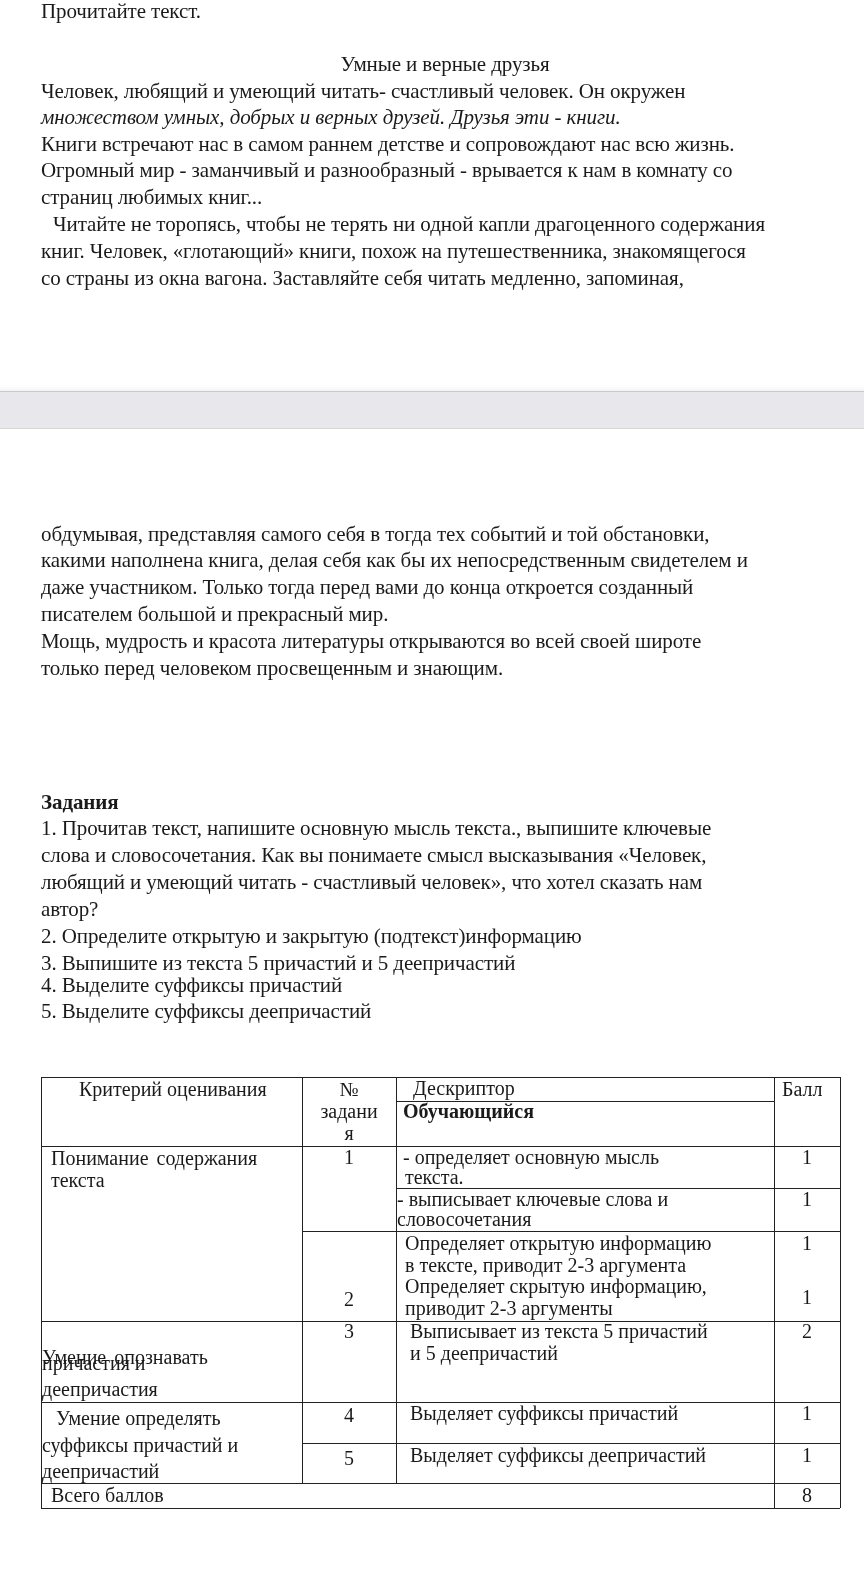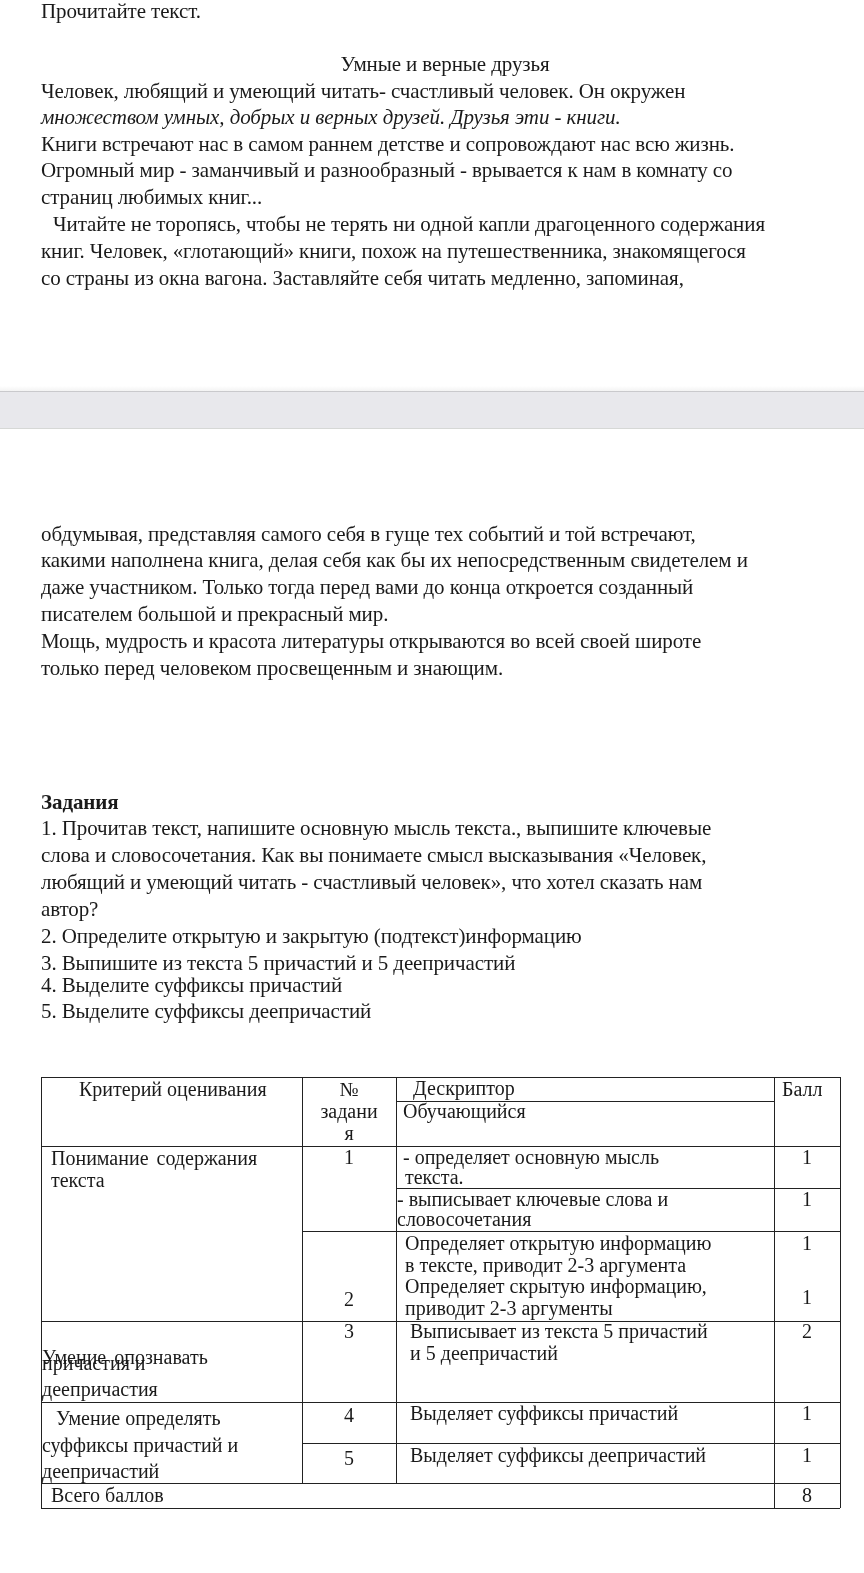--- a/index.html
+++ b/index.html
@@ -47,21 +47,21 @@
   <div class="line" style="top:184px;">страниц любимых книг...</div>
   <div class="line" style="top:211px;margin-left:12px;">Читайте не торопясь, чтобы не терять ни одной капли драгоценного содержания</div>
   <div class="line" style="top:238px;">книг. Человек, «глотающий» книги, похож на путешественника, знакомящегося</div>
   <div class="line" style="top:265px;text-align:center;">со страны из окна вагона. Заставляйте себя читать медленно, запоминая,</div>
 </div>
 
 <div class="sep-shadow"></div>
 <div class="sep-band"></div>
 
 <div>
-  <div class="line" style="top:521px;">обдумывая, представляя самого себя в гуще тех событий и той встречают,</div>
+  <div class="line" style="top:521px;">обдумывая, представляя самого себя в тогда тех событий и той обстановки,</div>
   <div class="line" style="top:547px;">какими наполнена книга, делая себя как бы их непосредственным свидетелем и</div>
   <div class="line" style="top:574px;">даже участником. Только тогда перед вами до конца откроется созданный</div>
   <div class="line" style="top:601px;">писателем большой и прекрасный мир.</div>
   <div class="line" style="top:628px;">Мощь, мудрость и красота литературы открываются во всей своей широте</div>
   <div class="line" style="top:655px;">только перед человеком просвещенным и знающим.</div>
 </div>
 
 <div>
   <div class="line bold" style="top:789px;">Задания</div>
   <div class="line" style="top:815px;">1. Прочитав  текст,  напишите  основную мысль текста., выпишите ключевые</div>
@@ -91,21 +91,21 @@
   <div class="vl" style="left:302px; top:1077px; height:406px;"></div>
   <div class="vl" style="left:396px; top:1077px; height:406px;"></div>
   <div class="vl" style="left:774px; top:1077px; height:431px;"></div>
   <div class="vl" style="left:840px; top:1077px; height:431px;"></div>
 
   <div class="cell" style="left:51px; top:1078px;margin-left:28px;">Критерий оценивания</div>
   <div class="cell center" style="left:302px; width:94px; top:1078px;">№</div>
   <div class="cell center" style="left:302px; width:94px; top:1100px;">задани</div>
   <div class="cell center" style="left:302px; width:94px; top:1122px;">я</div>
   <div class="cell" style="left:413px; top:1077px;">Дескриптор</div>
-  <div class="cell" style="left:403px; top:1100px;">Обучающийся</div>
+  <div class="cell" style="left:403px; top:1100px;font-weight:bold;">Обучающийся</div>
   <div class="cell" style="left:782px; top:1078px;">Балл</div>
 
   <div>
     <div class="cell" style="left:51px; top:1147px; word-spacing:3px;">Понимание  содержания</div>
     <div class="cell" style="left:51px; top:1169px;">текста</div>
     <div class="cell center" style="left:302px; width:94px; top:1146px;">1</div>
     <div class="cell" style="left:403px; top:1146px;">- определяет основную мысль</div>
     <div class="cell" style="left:405px; top:1166px;">текста.</div>
     <div class="cell center" style="left:774px; width:66px; top:1146px;">1</div>
 

